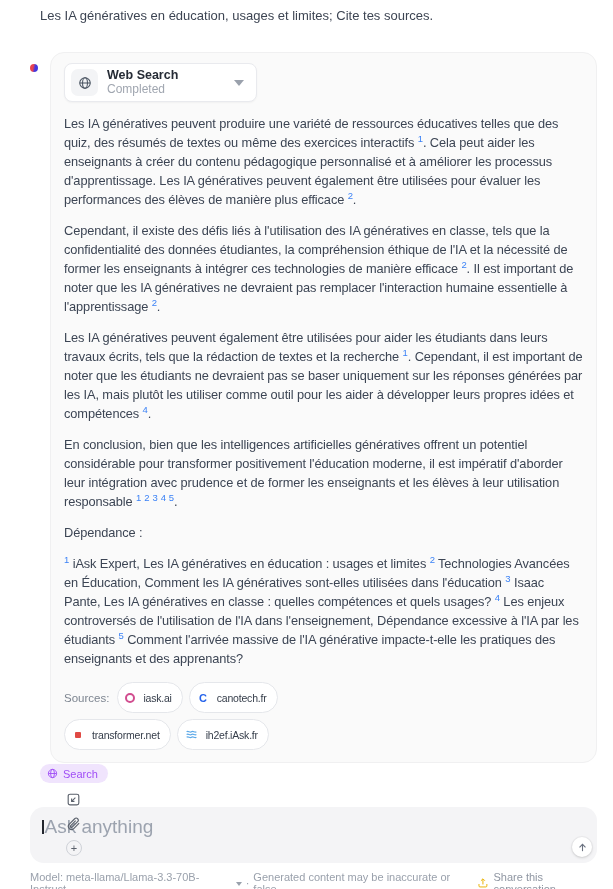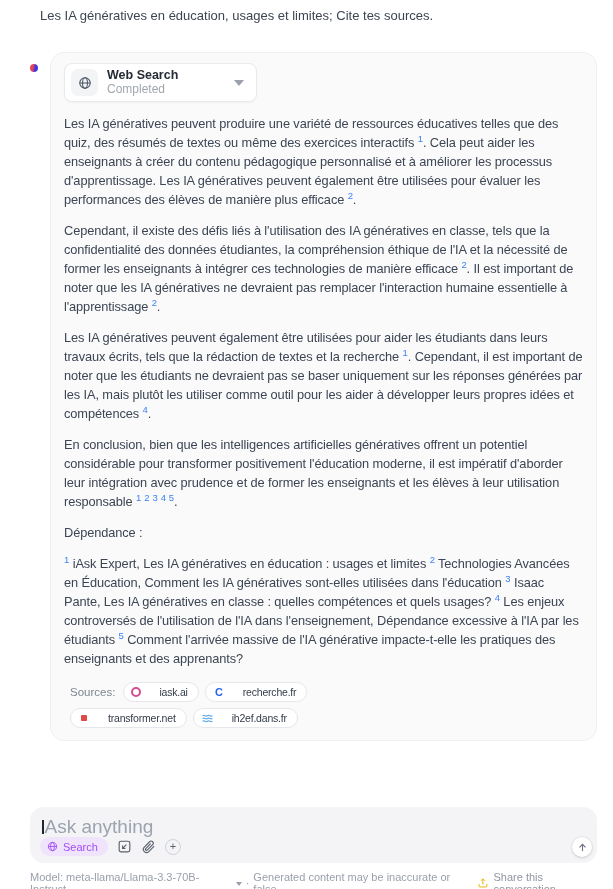--- a/index.html
+++ b/index.html
@@ -44,45 +44,45 @@
   .msg p {
     margin:12px 0 0 0; font-size:12.8px; line-height:19px; color:#3c4554;
     letter-spacing:-0.1px;
   }
   .msg p.first { margin-top:10px; }
   sup.cite {
     color:#3b82f6; font-size:9.5px; line-height:0; cursor:pointer;
   }
   sup.cite + sup.cite { margin-left:3px; }
   
-  .sources { margin-top:14px;margin-left:6px; }
+  .sources { margin-top:14px; }
   .src-row { display:flex; align-items:center; gap:6px; margin-top:6px; white-space:nowrap; }
   .src-row:first-child { margin-top:0; }
   .src-label { font-size:11.5px; color:#7d8590; margin-right:2px; }
   .chip {
-    display:inline-flex; align-items:center; gap:18px; height:20px;
+    display:inline-flex; align-items:center; gap:8px; height:31px;
     background:#ffffff; border:1px solid #e5e7eb; border-radius:999px;
     padding:0 10px 0 7px; font-size:10.5px; letter-spacing:-0.2px;
     color:#343c49; cursor:pointer;
   }
   .fav { display:inline-flex; align-items:center; justify-content:center; flex:0 0 auto; }
   .fav-ring  { width:10px; height:10px; border:2.5px solid #d14d8f; border-radius:50%; }
   .fav-disc  { width:12px; height:12px; border-radius:50%; background:#262b33; }
   .fav-letter{ width:12px; height:12px; font-size:11px; font-weight:700; color:#2563eb; line-height:12px; }
   .fav-square{ width:6px; height:6px; background:#e04a44; border-radius:1px; margin:0 3px; }
   .fav-waves svg { width:13px; height:13px; stroke:#5aa8e8; fill:none; }
   
   .composer {
     position:absolute; left:30px; top:807px; width:567px; height:56px;
     background:#f4f4f6; border-radius:14px; padding:9px 12px 7px 12px;
   }
   .input-line { display:flex; align-items:center; font-size:19px; color:#9ca3af; cursor:text; }
   .caret { width:1.5px; height:14px; background:#22262e; margin-right:1px; }
   .toolbar {
-    position:absolute; left:10px; bottom:7px; display:flex; align-items:center; gap:9px;
+    position:absolute; left:10px; bottom:7px; display:flex; align-items:center; gap:9px;flex-direction:column;
   }
   .search-pill {
     display:inline-flex; align-items:center; gap:5px; height:19px;
     background:#f0e4fd; border-radius:999px; padding:0 10px 0 7px;
     color:#a04ef6; font-size:11px; cursor:pointer;
   }
   .search-pill svg { width:11px; height:11px; stroke:#a04ef6; }
   .tool-icon { display:inline-flex; cursor:pointer; }
   .tool-icon svg { width:15px; height:15px; stroke:#5a606b; fill:none; }
   .plus-btn {
@@ -149,37 +149,37 @@
 
   <div class="sources">
     <div class="src-row">
       <span class="src-label">Sources:</span>
       <span class="chip">
         <span class="fav fav-ring"></span>
         <span>iask.ai</span>
       </span>
       <span class="chip">
         <span class="fav fav-letter">C</span>
-        <span>recherche.fr</span>
+        <span>canotech.fr</span>
       </span>
     </div>
     <div class="src-row">
       <span class="chip">
         <span class="fav fav-square"></span>
         <span>transformer.net</span>
       </span>
       <span class="chip">
         <span class="fav fav-waves">
           <svg viewBox="0 0 24 24" stroke-width="2.3">
             <path d="M3 7c3-2.5 6 2.5 9 0s6 2.5 9 0"></path>
             <path d="M3 12c3-2.5 6 2.5 9 0s6 2.5 9 0"></path>
             <path d="M3 17c3-2.5 6 2.5 9 0s6 2.5 9 0"></path>
           </svg>
         </span>
-        <span>ih2ef.dans.fr</span>
+        <span>ih2ef.iAsk.fr</span>
       </span>
     </div>
   </div>
 </div>
 
 <div class="composer">
   <div class="input-line">
     <span class="caret"></span>
     <span>Ask anything</span>
   </div>

